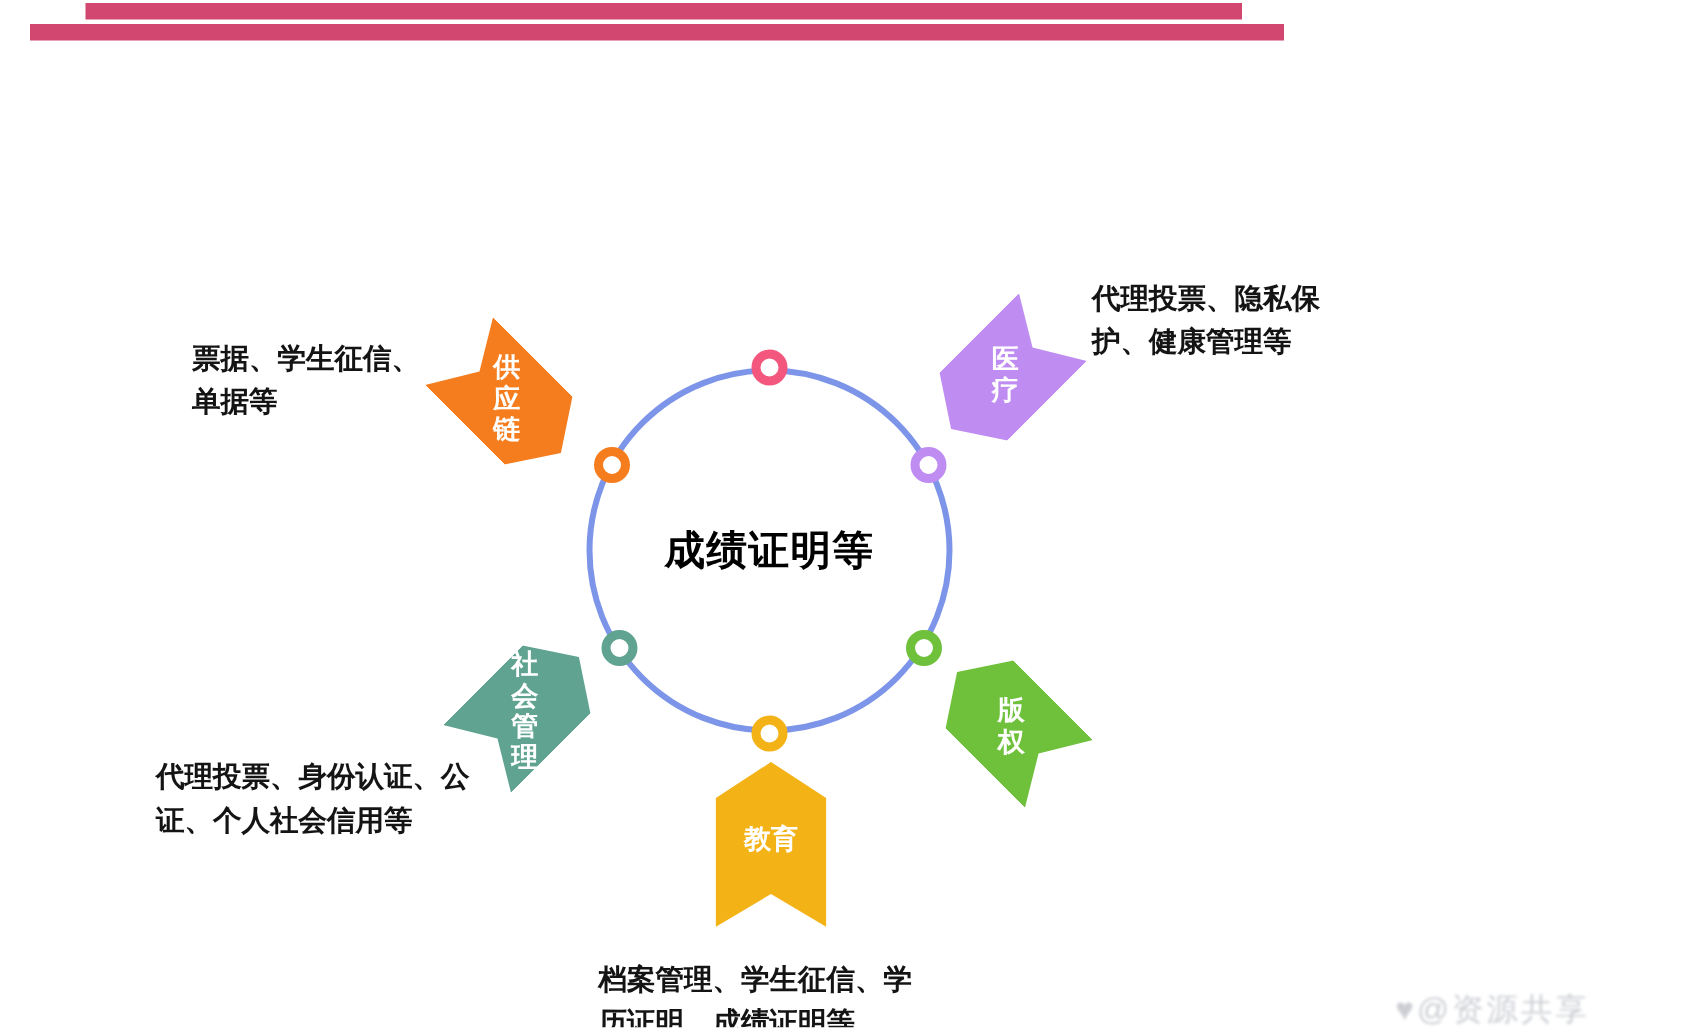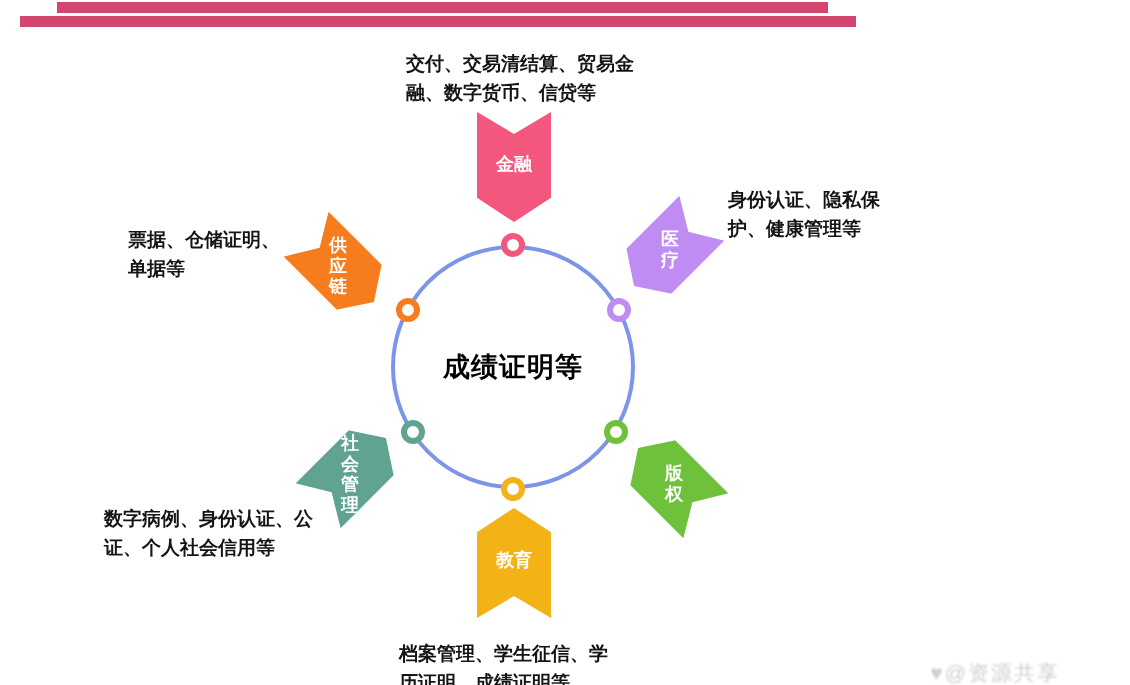--- a/index.html
+++ b/index.html
@@ -74,23 +74,20 @@
   <div class="circle" style="border-color: rgb(125, 149, 232);"></div>
   <div class="center-title">成绩证明等</div>
 
   <div class="ring" id="ring-finance" style="border-color: rgb(244, 87, 126);"></div>
   <div class="ring" id="ring-medical" style="border-color: rgb(191, 141, 242);"></div>
   <div class="ring" id="ring-supply" style="border-color: rgb(245, 125, 29);"></div>
   <div class="ring" id="ring-social" style="border-color: rgb(97, 163, 145);"></div>
   <div class="ring" id="ring-copyright" style="border-color: rgb(111, 193, 60);"></div>
   <div class="ring" id="ring-education" style="border-color: rgb(243, 178, 22);"></div>
 
-  <div class="arrow" id="arrow-finance" style="background-color: rgb(244, 87, 126);">
-    <span class="arrow-label">金融</span>
-  </div>
 
   <div class="arrow" id="arrow-medical" style="background-color: rgb(191, 141, 242);">
     <span class="arrow-label">医疗</span>
   </div>
 
   <div class="arrow" id="arrow-supply" style="background-color: rgb(245, 125, 29);">
     <span class="arrow-label">供应链</span>
   </div>
 
   <div class="arrow" id="arrow-social" style="background-color: rgb(97, 163, 145);">
@@ -99,26 +96,24 @@
   </div>
 
   <div class="arrow" id="arrow-copyright" style="background-color: rgb(111, 193, 60);">
     <span class="arrow-label">版权</span>
   </div>
 
   <div class="arrow" id="arrow-education" style="background-color: rgb(243, 178, 22);">
     <span class="arrow-label">教育</span>
   </div>
 
-  <div class="desc" id="desc-finance">交付、交易清结算、贸易金
-融、数字货币、信贷等</div>
-  <div class="desc" id="desc-medical">身份认证、隐私保
+  <div class="desc" id="desc-medical">代理投票、隐私保
 护、健康管理等</div>
-  <div class="desc" id="desc-supply">票据、仓储证明、
+  <div class="desc" id="desc-supply">票据、学生征信、
 单据等</div>
-  <div class="desc" id="desc-social">数字病例、身份认证、公
+  <div class="desc" id="desc-social">代理投票、身份认证、公
 证、个人社会信用等</div>
   <div class="desc" id="desc-education">档案管理、学生征信、学
 历证明，成绩证明等</div>
 
   <div class="watermark">♥@资源共享</div>
 
 </div>
 
 </body></html>

